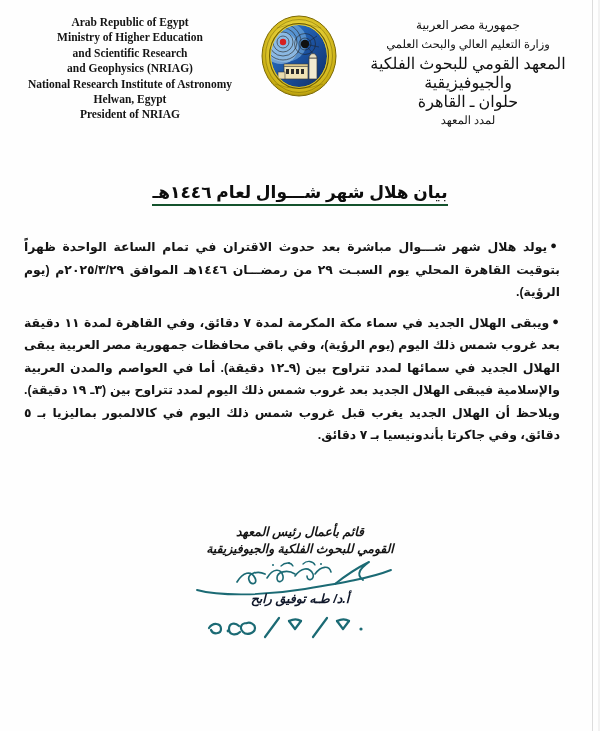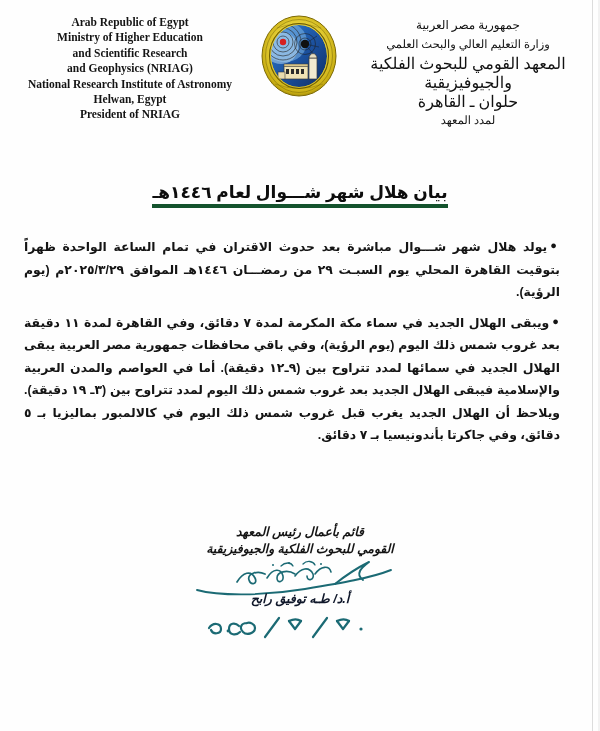--- a/index.html
+++ b/index.html
@@ -102,21 +102,21 @@
     right: 0;
     left: 0;
     text-align: center;
     direction: rtl;
   }
   .doc-title span {
     font-family: "Liberation Sans", "DejaVu Sans", sans-serif;
     font-weight: bold;
     font-size: 17px;
     letter-spacing: 0.3px;
-    border-bottom: 4px solid #14532d;
+    border-bottom: 2px solid #14532d;
     padding-bottom: 2px;
     color: #0d0d0d;
   }
 
   
   .body-block {
     position: absolute;
     top: 234px;
     right: 24px;
     left: 24px;

